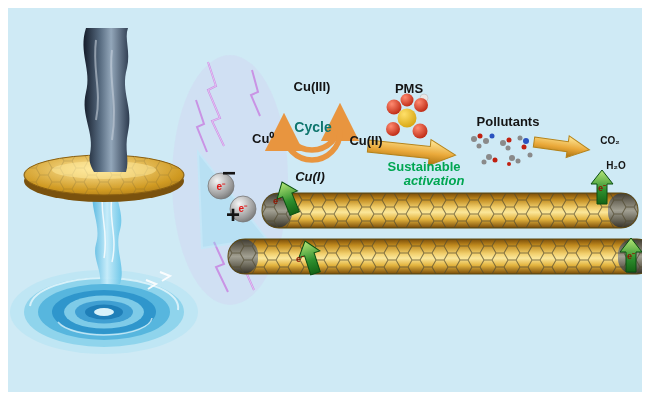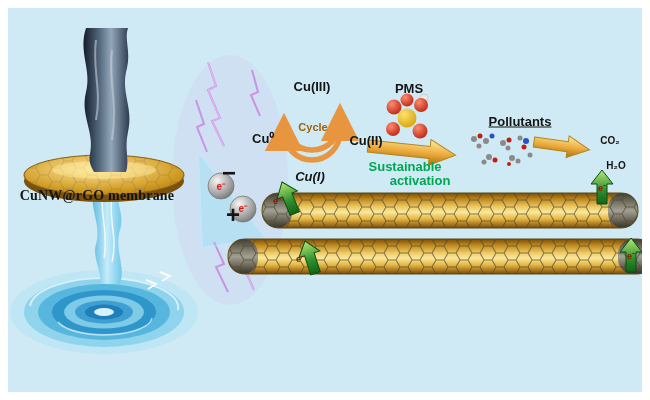--- a/index.html
+++ b/index.html
@@ -9,21 +9,21 @@
   }
   .scene-svg{position:absolute;left:0;top:0;z-index:1;}
   .lbl{
     position:absolute;transform:translate(-50%,-50%);
     white-space:nowrap;font-weight:bold;color:#141414;z-index:10;
     line-height:1;
   }
   .membrane-lbl{font-family:"Liberation Serif",serif;font-size:14px;letter-spacing:0.2px;}
   .sign{font-size:24px;}
   .cu{font-size:13px;}
-  .cycle-txt{font-size:11px;color:#a16207;}
+  .cycle-txt{font-size:14px;color:#0f766e;}
   .pms{font-size:13px;}
   .green-txt{font-size:13px;color:#00a651;}
   .pol{font-size:13px;}
   .prod{font-size:10px;}
   .esphere{font-size:10px;color:#e01818;}
   .earrow{font-size:9px;color:#8f1400;}
   .border-overlay{
     position:absolute;inset:0;border:8px solid #ffffff;
     pointer-events:none;z-index:40;box-sizing:border-box;
   }
@@ -219,34 +219,33 @@
       <polygon points="0,0 11,14 5,14 5,34 -5,34 -5,14 -11,14" fill="url(#greenArr)" stroke="#0a4f12" stroke-width="1"></polygon>
     </g>
     <g transform="translate(305,241) rotate(-18)">
       <polygon points="0,0 11,14 5,14 5,34 -5,34 -5,14 -11,14" fill="url(#greenArr)" stroke="#0a4f12" stroke-width="1"></polygon>
     </g>
     <g transform="translate(631,238)">
       <polygon points="0,0 11,14 5,14 5,34 -5,34 -5,14 -11,14" fill="url(#greenArr)" stroke="#0a4f12" stroke-width="1"></polygon>
     </g>
   </svg>
 
-  <span class="lbl membrane-lbl" style="left:97px;top:196px;">CuNW@rGO membrane</span>
   <span class="lbl sign" style="left:229px;top:173px;">−</span>
   <span class="lbl sign" style="left:233px;top:215px;">+</span>
 
   <span class="lbl cu" style="left:312px;top:86px;">Cu(III)</span>
   <span class="lbl cu" style="left:263px;top:138px;">Cu⁰</span>
   <span class="lbl cu" style="left:366px;top:140px;">Cu(II)</span>
   <span class="lbl cu" style="left:310px;top:176px;font-style:italic;">Cu(I)</span>
   <span class="lbl cycle-txt" style="left:313px;top:127px;">Cycle</span>
 
   <span class="lbl pms" style="left:409px;top:88px;text-align:right;">PMS</span>
-  <span class="lbl green-txt" style="left:405px;top:166px;">Sustainable</span>
-  <span class="lbl green-txt" style="left:420px;top:180px;">activation</span>
-  <span class="lbl pol" style="left:520px;top:121px;text-decoration:underline;">Pollutants</span>
+  <span class="lbl green-txt" style="left:424px;top:166px;">Sustainable</span>
+  <span class="lbl green-txt" style="left:434px;top:180px;font-style:italic;">activation</span>
+  <span class="lbl pol" style="left:508px;top:121px;">Pollutants</span>
   <span class="lbl prod" style="left:610px;top:141px;">CO₂</span>
   <span class="lbl prod" style="left:616px;top:166px;">H₂O</span>
 
   <span class="lbl esphere" style="left:221px;top:187px;">e⁻</span>
   <span class="lbl esphere" style="left:243px;top:209px;">e⁻</span>
   <span class="lbl earrow" style="left:277px;top:201px;">e⁻</span>
   <span class="lbl earrow" style="left:602px;top:188px;">e⁻</span>
   <span class="lbl earrow" style="left:300px;top:259px;">e⁻</span>
   <span class="lbl earrow" style="left:631px;top:256px;">e⁻</span>
 

